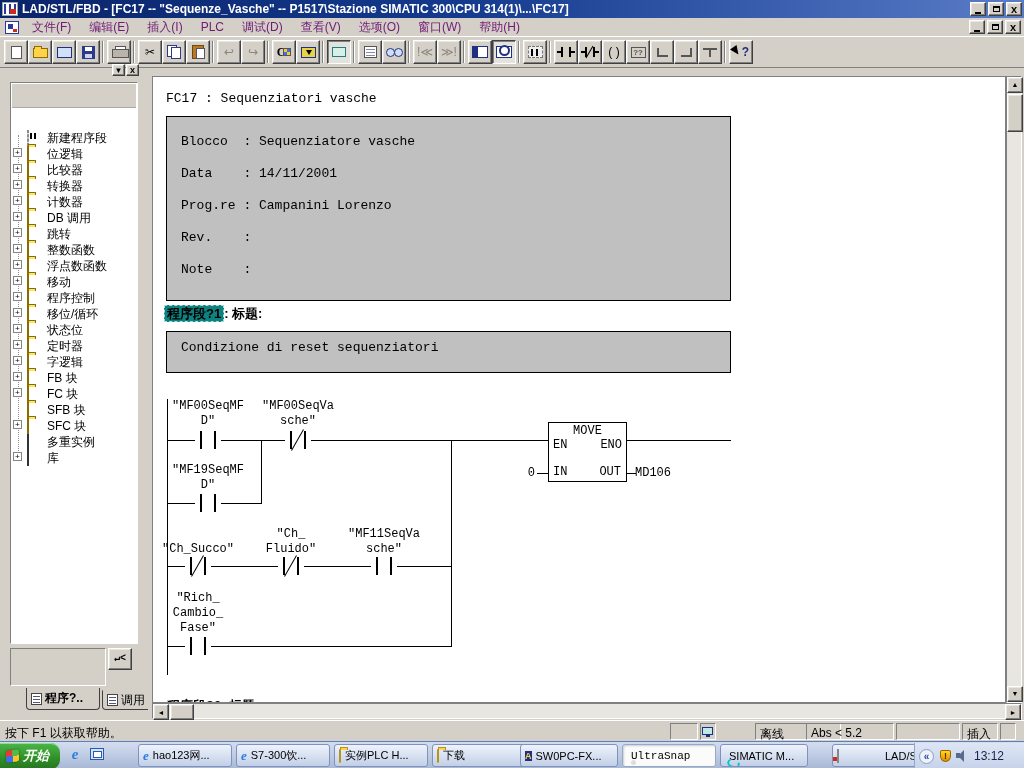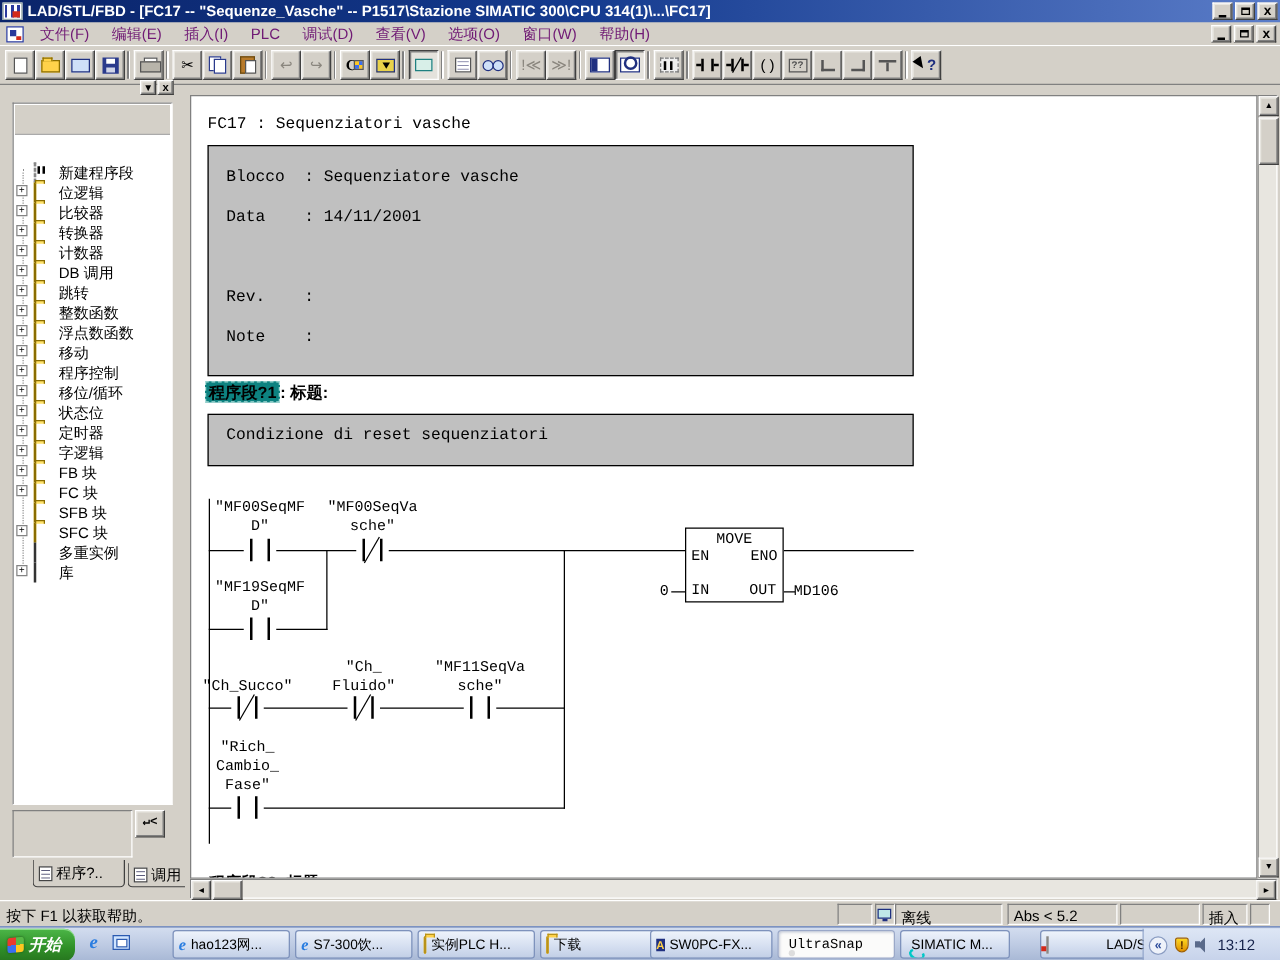--- a/index.html
+++ b/index.html
@@ -415,36 +415,37 @@
           <span class="tlabel">多重实例</span>
         </div>
       <div class="trow" style="top:366px">
           <span class="plus">+</span>
           <span class="ticon"><span class="tbooks"></span></span>
           <span class="tlabel">库</span>
         </div>
     </div>
     <div class="pal-sub sunken"></div>
     <div class="pal-subbtn raised"><span>↵&lt;</span></div>
-    <div class="pal-tab" style="left:24px; top:626px; width:74px; border-top:none;">
+    <div class="pal-tab" style="left:24px; top:626px; width:74px; border-top:none;font-weight:bold;">
         <span class="i-tabsheet"></span>
         <span>程序?..</span>
       </div>
     <div class="pal-tab" style="left:100px; top:628px; width:60px; height:20px;text-align:right;">
         <span class="i-tabsheet"></span>
         <span>调用</span>
       </div>
   </div>
 
   <div class="editor">
     <div class="blockhdr">FC17 : Sequenziatori vasche</div>
 
     <div class="graybox" style="left:13px; top:39px; width:565px; height:185px;">
       <div class="infoline" style="top:17px">Blocco  : Sequenziatore vasche</div>
       <div class="infoline" style="top:49px">Data    : 14/11/2001</div>
+      <div class="infoline" style="top:81px">Prog.re : Campanini Lorenzo</div>
       <div class="infoline" style="top:113px">Rev.    :</div>
       <div class="infoline" style="top:145px">Note    :</div>
     </div>
 
     <div class="nethdr">
       <span class="netsel">程序段?1</span><span>: 标题:</span>
     </div>
 
     <div class="graybox" style="left:13px; top:254px; width:565px; height:42px;">
       <div class="infoline" style="top:8px">Condizione di reset sequenziatori</div>
@@ -517,21 +518,21 @@
     <div class="sthumb raised" style="left:17px; top:0; width:24px; height:16px;"></div>
     <div class="sbtn raised" style="right:0; top:0; line-height:15px;"><span>►</span></div>
   </div>
 
   <div class="statusbar">
     <span class="help">按下 F1 以获取帮助。</span>
     <div class="scell sunken" style="left:670px; width:28px;"></div>
     <div class="scell sunken" style="left:700px; width:16px; padding:1px 1px;">
         <div class="i-monitor"></div>
       </div>
-    <div class="scell sunken" style="left:716px; width:86px;">离线</div>
+    <div class="scell sunken" style="left:755px; width:86px;">离线</div>
     <div class="scell sunken" style="left:806px; width:88px;">Abs &lt; 5.2</div>
     <div class="scell sunken" style="left:896px; width:64px;"></div>
     <div class="scell sunken" style="left:962px; width:36px;">插入</div>
     <div class="scell sunken" style="left:1000px; width:16px;"></div>
   </div>
 
   <div class="taskbar">
     <div class="startbtn">
       <div class="flag"></div>
       <span>开始</span>

